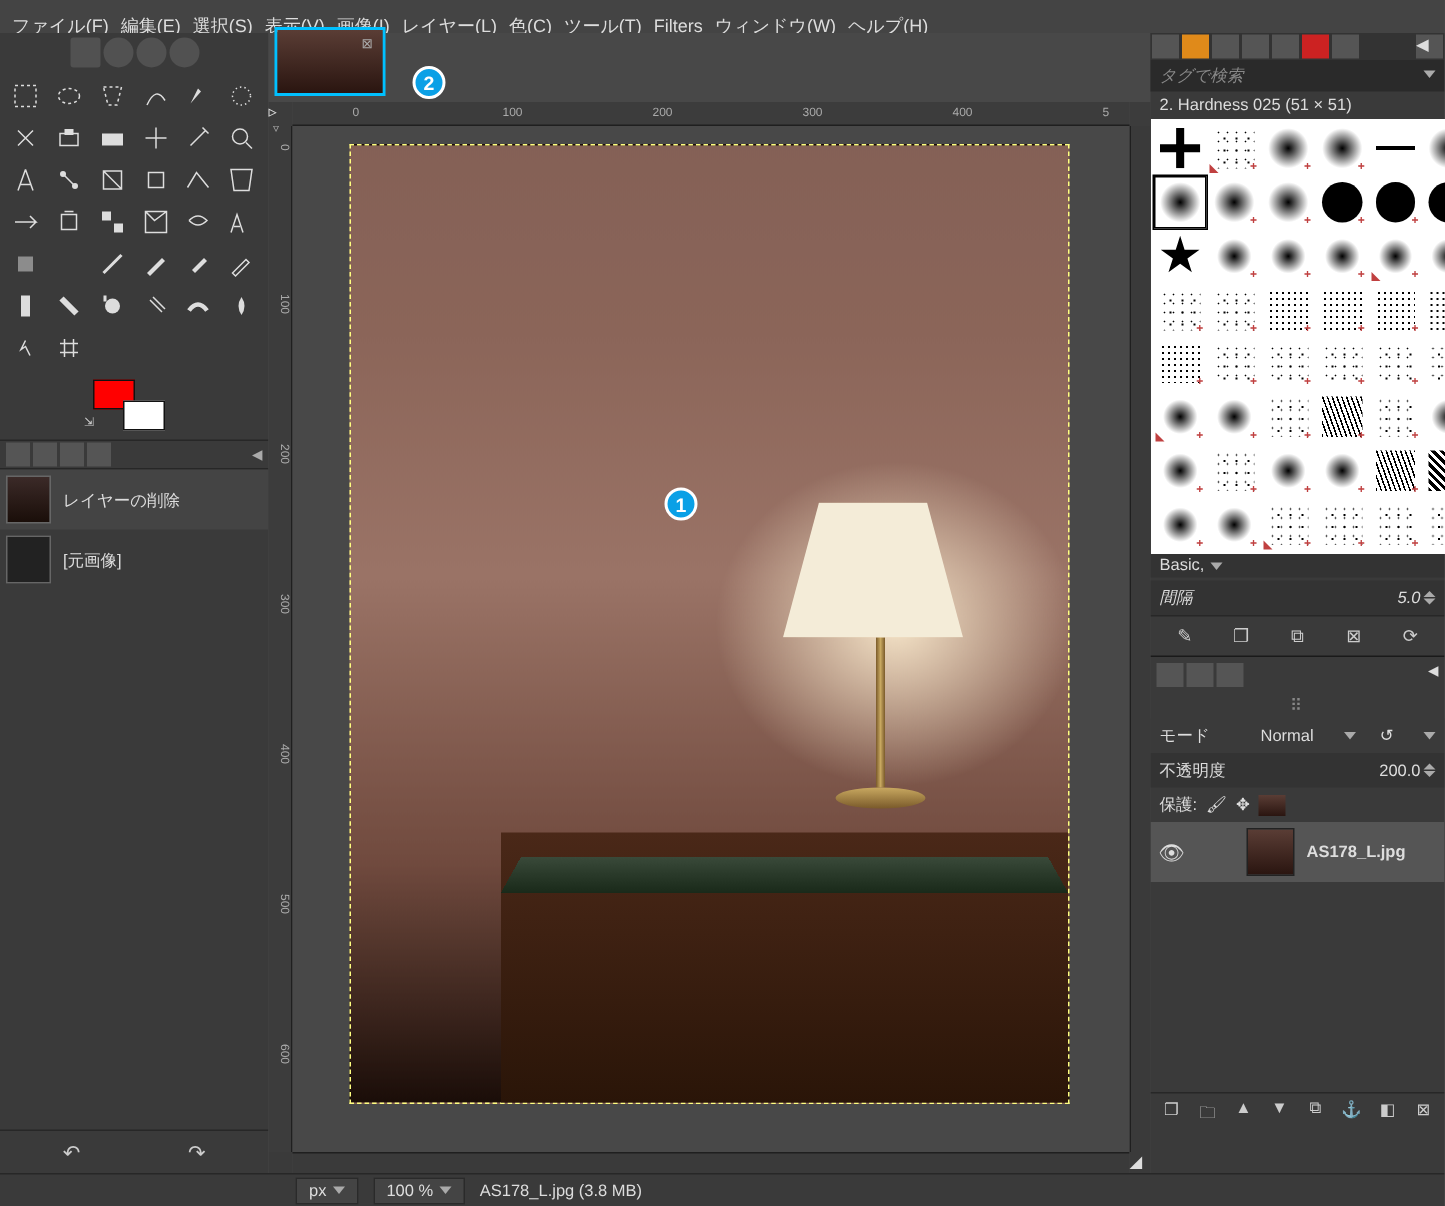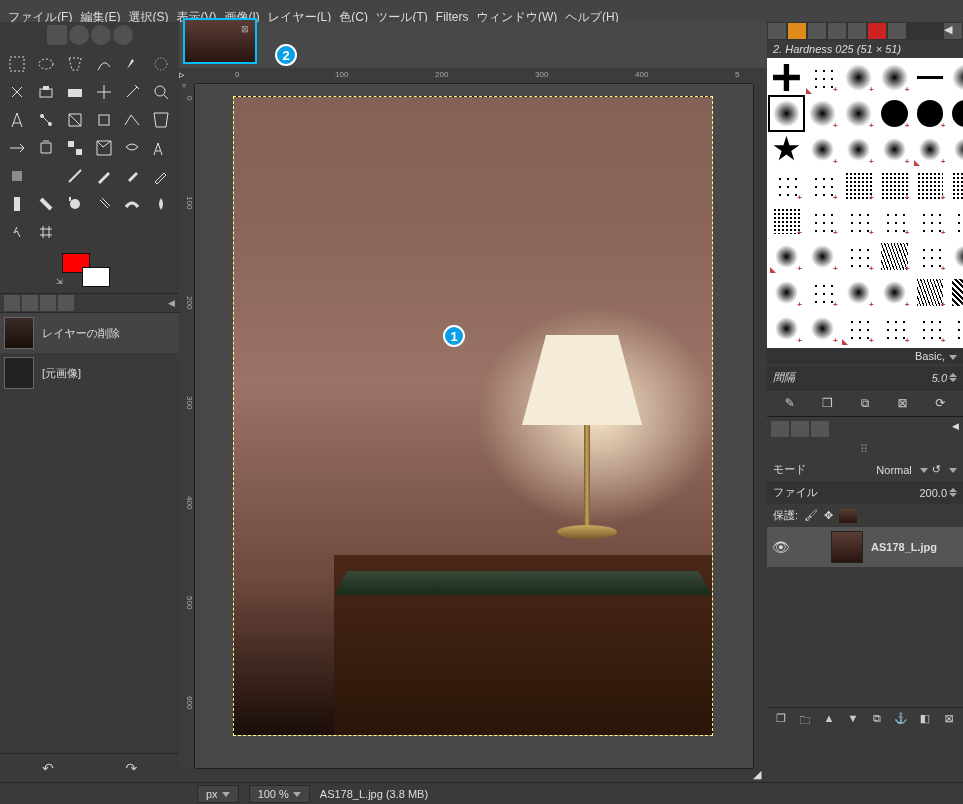--- a/index.html
+++ b/index.html
@@ -73,39 +73,39 @@
 
 
 .right-panel { width: 196px; background: #3a3a3a; display: flex; flex-direction: column; }
 .dock-tabs { height: 18px; display: flex; background: #333; }
 .dock-tabs .dt { width: 18px; height: 16px; margin: 1px; background: #555; }
 .dock-tabs .dt.orange { background: #e08a1a; }
 .dock-tabs .dt.red { background: #cc2222; }
 .dock-tabs .dt.arrow { margin-left: auto; }
 
 .tag-search { background: #2a2a2a; padding: 3px 6px; color: #888; font-style: italic; }
-.brush-info { padding: 3px 6px; font-style: italic; }
+.brush-info { padding: 3px 6px; }
 .brush-grid { background: #fff; height: 290px; overflow: auto; display: grid; grid-template-columns: repeat(6, 1fr); gap: 1px; padding: 2px; }
 .brush { aspect-ratio: 1; background: #fff; border: 1px solid #fff; position: relative; }
 .brush.selected { border: 1px solid #000; outline: 1px solid #000; }
 .brush .b-shape { position: absolute; inset: 3px; }
 .b-pix { background: #000; image-rendering: pixelated; clip-path: polygon(40% 0, 60% 0, 60% 40%, 100% 40%, 100% 60%, 60% 60%, 60% 100%, 40% 100%, 40% 60%, 0 60%, 0 40%, 40% 40%); }
 .b-soft { background: radial-gradient(circle, #000 0%, rgba(0,0,0,0) 70%); border-radius: 50%; }
 .b-hard { background: #000; border-radius: 50%; }
 .b-star { background: #000; clip-path: polygon(50% 0%, 61% 35%, 98% 35%, 68% 57%, 79% 91%, 50% 70%, 21% 91%, 32% 57%, 2% 35%, 39% 35%); }
 .b-diag { background: repeating-linear-gradient(45deg, #000 0 2px, #fff 2px 4px); }
 .b-dots { background-image: radial-gradient(#000 25%, transparent 26%); background-size: 4px 4px; }
 .b-smudge { background: radial-gradient(ellipse, #000 0%, rgba(0,0,0,0) 60%); }
 .b-scatter { background-image: radial-gradient(#000 15%, transparent 16%), radial-gradient(#000 15%, transparent 16%); background-size: 6px 6px, 8px 8px; background-position: 0 0, 3px 3px; }
 .b-line { background: linear-gradient(180deg, transparent 45%, #000 45% 55%, transparent 55%); }
 .b-lines { background: repeating-linear-gradient(70deg, #000 0 1px, transparent 1px 3px); }
 .brush .plus { position: absolute; bottom: 0; right: 1px; font-size: 8px; color: #c04040; font-weight: bold; }
 .brush .tri { position: absolute; bottom: 0; left: 0; width: 0; height: 0; border-left: 6px solid #c04040; border-top: 6px solid transparent; }
 
-.basic-row { background: #333; padding: 2px 6px; display: flex; justify-content: flex-end; }
+.basic-row { background: #333; padding: 2px 6px; display: flex; justify-content: flex-start; }
 .spacing-row { background: #333; padding: 4px 6px; display: flex; justify-content: space-between; align-items: center; margin-top: 2px; font-style: italic; }
 .spacing-row .val { display: flex; align-items: center; }
 .spinner { display: flex; flex-direction: column; margin-left: 2px; }
 .spinner span { width: 0; height: 0; border-left: 4px solid transparent; border-right: 4px solid transparent; }
 .spinner .up { border-bottom: 4px solid #aaa; margin-bottom: 1px; }
 .spinner .down { border-top: 4px solid #aaa; }
 
 .btn-row { display: flex; justify-content: space-around; padding: 4px; border-top: 1px solid #272727; }
 .btn-row .btn { width: 18px; height: 18px; color: #ccc; font-size: 12px; display: flex; align-items: center; justify-content: center; }
 
@@ -444,20 +444,24 @@
     <div class="dock-tabs">
       <div class="dt"></div>
       <div class="dt orange"></div>
       <div class="dt"></div>
       <div class="dt"></div>
       <div class="dt"></div>
       <div class="dt red"></div>
       <div class="dt"></div>
       <div class="dt arrow">◀</div>
     </div>
+    <div class="tag-search">
+      <span>タグで検索</span>
+      <span class="tri-down" style="float:right"></span>
+    </div>
     <div class="brush-info">2. Hardness 025 (51 × 51)</div>
     <div class="brush-grid" id="brush-grid">
         <div class="brush">
           <div class="b-shape b-pix"></div>
         </div>
         <div class="brush">
           <div class="b-shape b-scatter"></div>
           <div class="plus">+</div>
           <div class="tri"></div>
         </div>
@@ -663,29 +667,29 @@
     <div class="layers-section">
       <div class="layers-tabs">
         <div class="lt"></div>
         <div class="lt"></div>
         <div class="lt"></div>
         <span style="margin-left:auto;font-size:9px">◀</span>
       </div>
       <div style="text-align:center;padding:2px;letter-spacing:2px;color:#888">⠿</div>
       <div class="mode-row">
         <span>モード</span>
-        <div style="display:flex;align-items:center;gap:4px">
+        <div style="display:flex;align-items:center;gap:16px">
           <span>Normal</span>
           <span class="tri-down"></span>
           <span>↺</span>
           <span class="tri-down"></span>
         </div>
       </div>
       <div class="opacity-row">
-        <span>ファイル</span>
+        <span>不透明度</span>
         <div class="val" style="display:flex;align-items:center">
           <span>200.0</span>
           <div class="spinner">
               <span class="up"></span>
               <span class="down"></span>
             </div>
         </div>
       </div>
       <div class="lock-row">
         <span>保護:</span>

